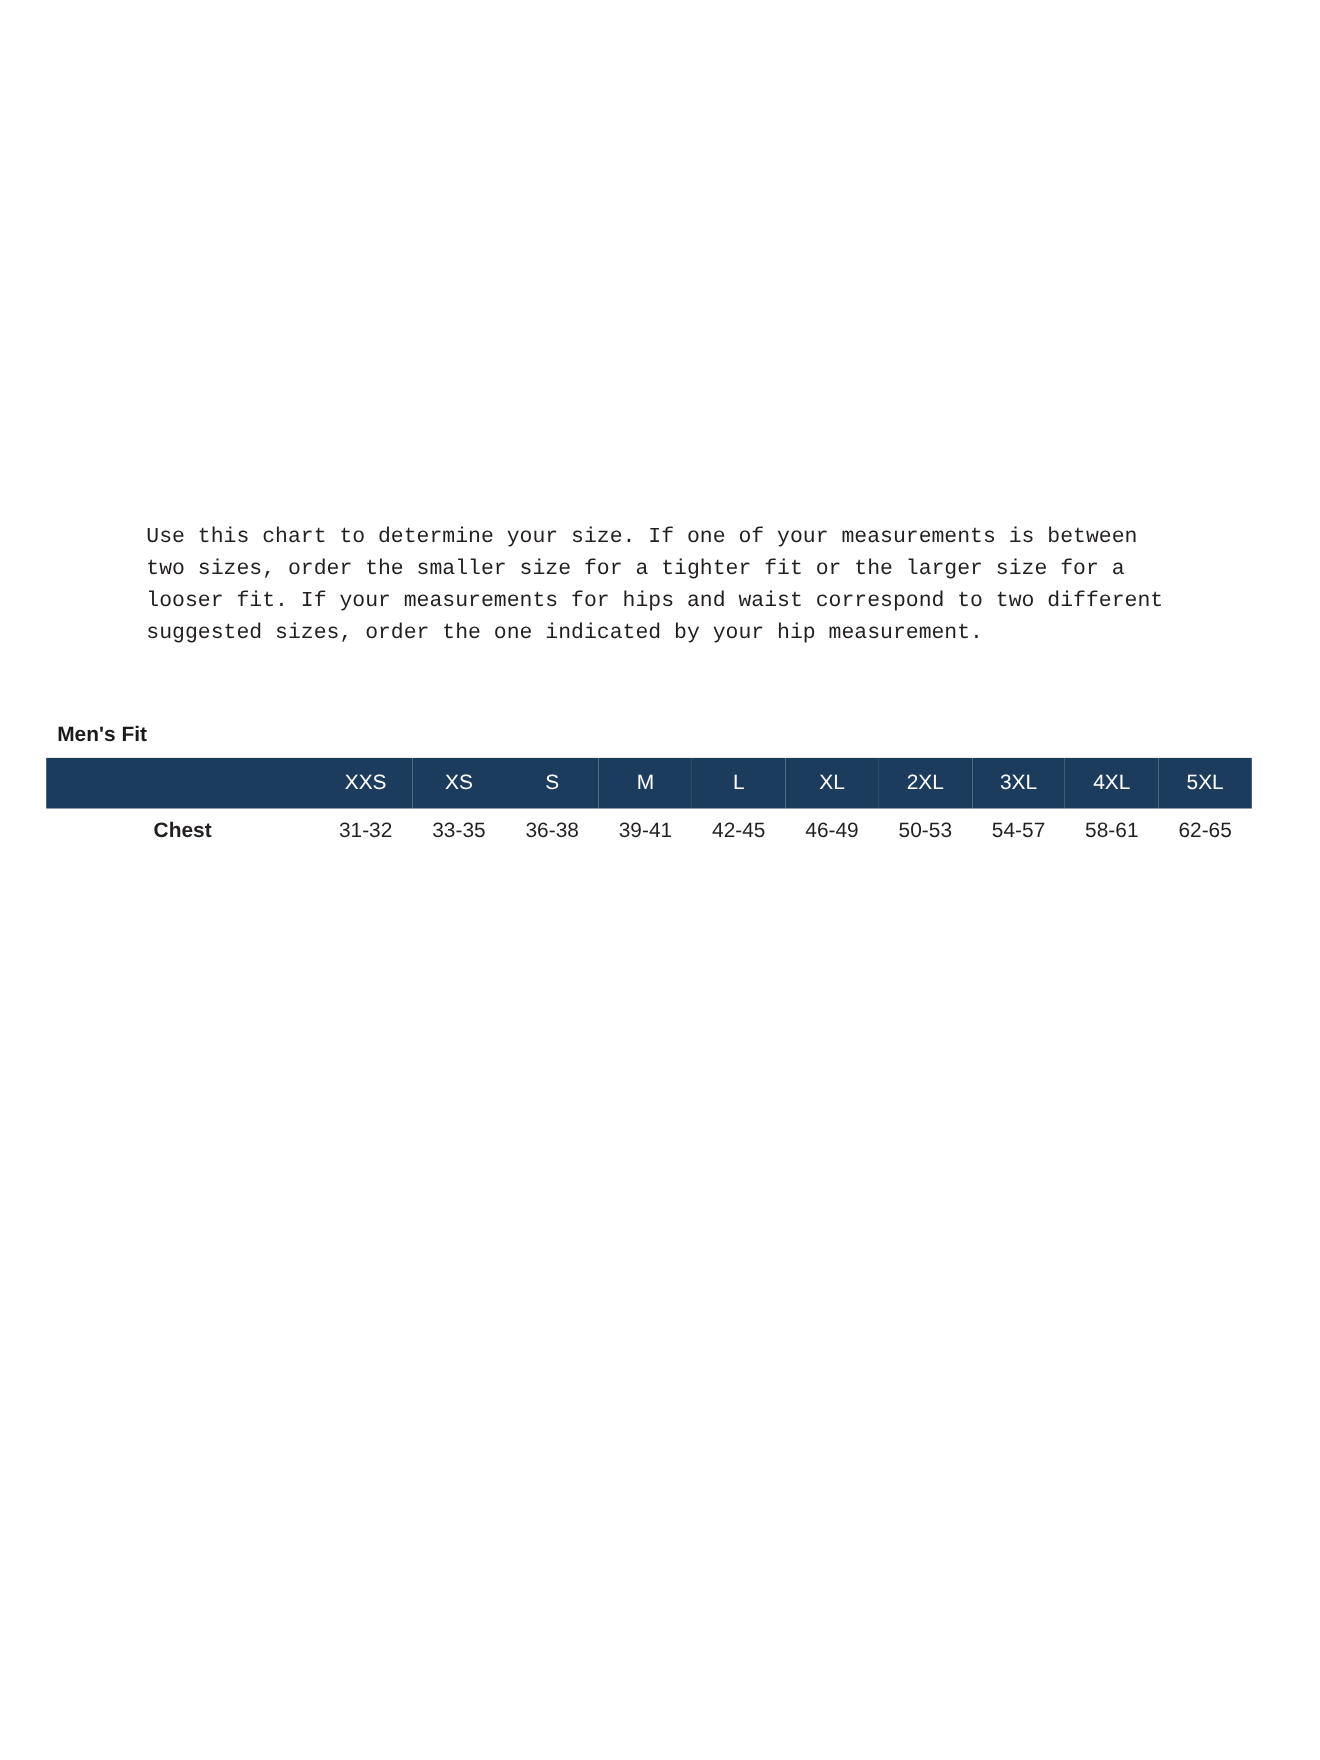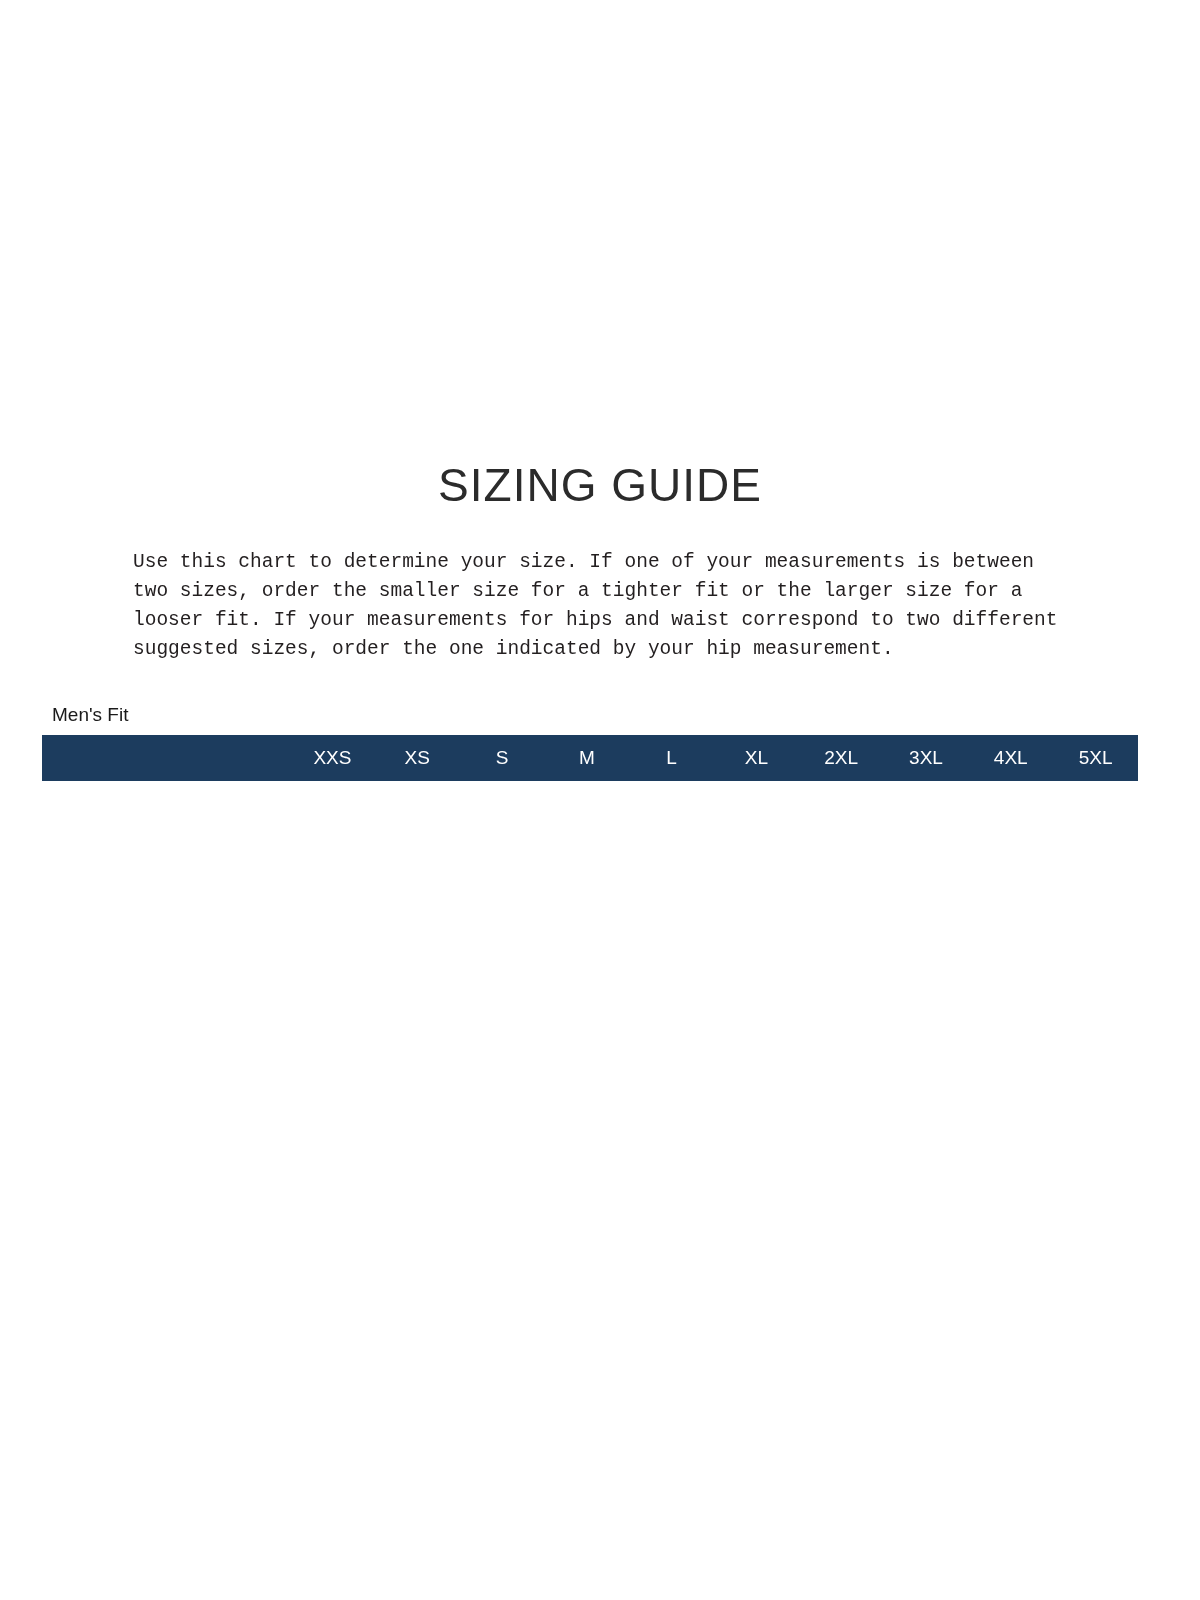--- a/index.html
+++ b/index.html
@@ -30,23 +30,23 @@
   }
   .intro-text {
     margin: 16px 0 0 133px;
     width: 936px;
     font-size: 19.5px;
     line-height: 29px;
     color: #231f20;
     font-family: Liberation Mono, monospace;
   }
   .section-title {
-    margin: 40px 0 9px 52px;
+    margin: 68px 0 9px 52px;
     font-size: 19px;
-    font-weight: 400;
+    font-weight: 700;
     color: #1a1a1a;
   }
   table.size-table {
     margin-left: 42px;
     width: 1096px;
     border-collapse: collapse;
     table-layout: fixed;
   }
   table.size-table col.label-col { width: 248px; }
   table.size-table th {
@@ -71,21 +71,20 @@
   table.size-table tr.alt-row td {
     background: #efefef;
   }
 </style>
 </head>
 <body>
 
 <div class="page">
   <div class="content">
 
-    <h1 class="guide-title">SIZING GUIDE</h1>
 
     <p class="intro-text">Use this chart to determine your size. If one of your measurements is between two sizes, order the smaller size for a tighter fit or the larger size for a looser fit. If your measurements for hips and waist correspond to two different suggested sizes, order the one indicated by your hip measurement.</p>
 
     <div class="section-title">Men's Fit</div>
 
     <table class="size-table">
       <colgroup>
         <col class="label-col">
         <col>
           <col>
@@ -107,17 +106,30 @@
           <th>M</th>
           <th>L</th>
           <th>XL</th>
           <th>2XL</th>
           <th>3XL</th>
           <th>4XL</th>
           <th>5XL</th>
         </tr>
       </thead>
       <tbody>
+        <tr>
+          <td class="row-label">Chest</td>
+          <td>31-32</td>
+          <td>33-35</td>
+          <td>36-38</td>
+          <td>39-41</td>
+          <td>42-45</td>
+          <td>46-49</td>
+          <td>50-53</td>
+          <td>54-57</td>
+          <td>58-61</td>
+          <td>62-65</td>
+        </tr>
       </tbody>
     </table>
 
   </div>
 </div>
 
 </body></html>

